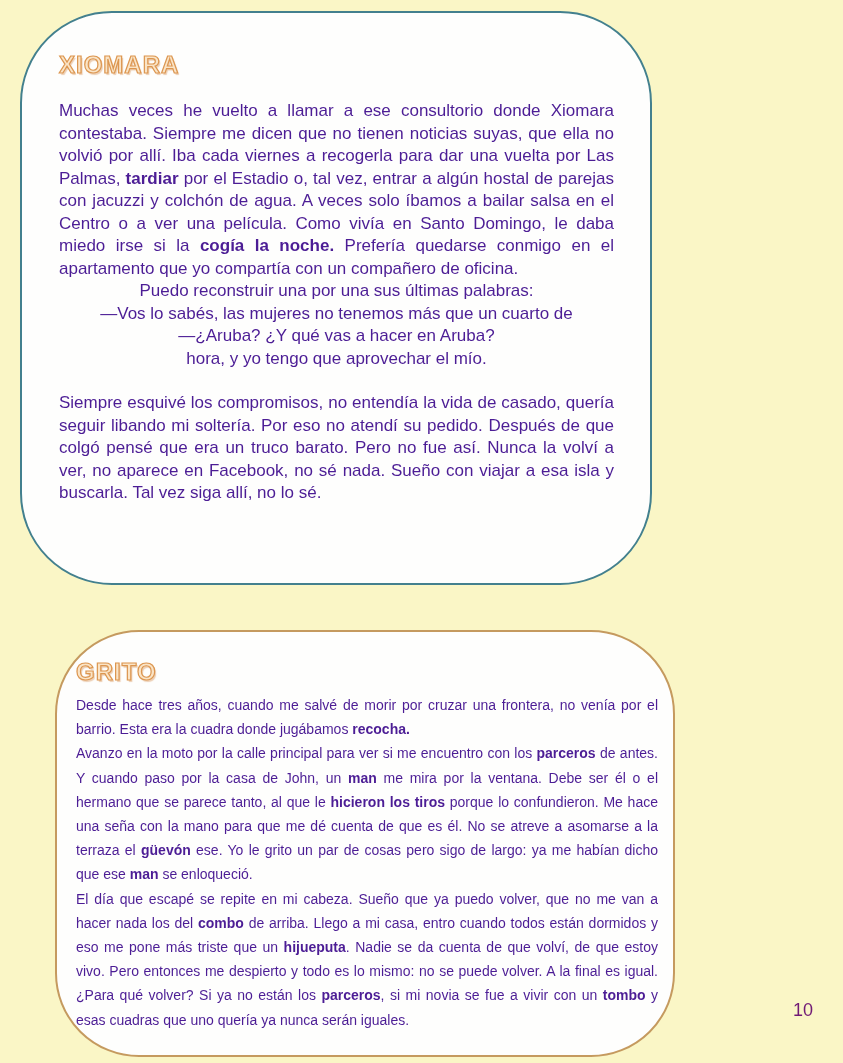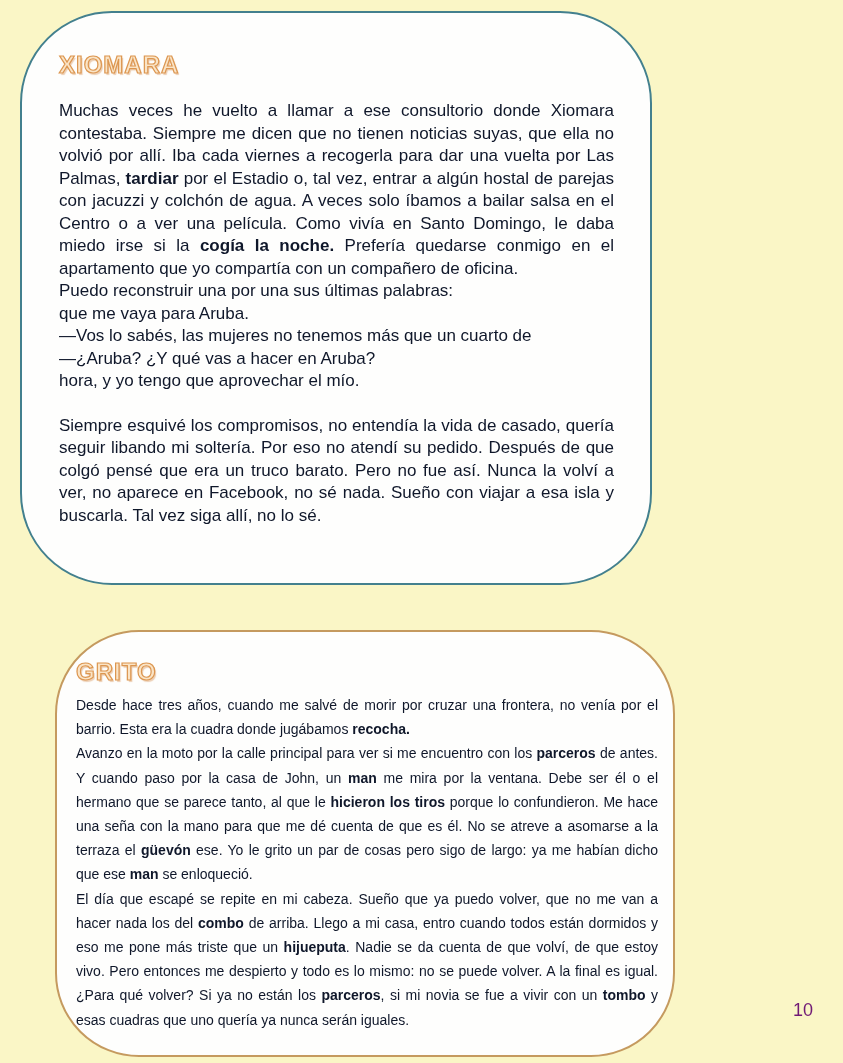--- a/index.html
+++ b/index.html
@@ -40,34 +40,34 @@
     letter-spacing: 1px;
     color: #FAE4C6;
     -webkit-text-stroke: 1.2px #DC9650;
     text-shadow: 1.5px 1.5px 1px rgba(214,148,88,0.45);
     font-family: "Liberation Sans", sans-serif;
   }
   .card-xiomara .card-title { margin-bottom: 21px; }
   .card-grito .card-title { margin-bottom: 7px; }
 
   .card-body {
-    color: #0f172a;
+    color: #4c1d95;
   }
   .card-xiomara .card-body {
     font-size: 17px;
     line-height: 22.5px;
   }
   .card-grito .card-body {
     font-size: 14px;
     line-height: 24.2px;
   }
 
   .para { margin: 0; }
   .para.justify { text-align: justify; text-justify: inter-word; }
-  .para.line { text-align: left; }
+  .para.line { text-align: center; }
   .para.spacer { height: 22px; }
   .para strong { font-weight: 700; }
 
   .page-number {
     position: absolute;
     right: 30px; top: 1000px;
     font-size: 18px;
     color: #701a75;
     margin-left: 21px;
   }
@@ -75,21 +75,20 @@
 </head>
 <body>
 
 <div class="page">
 
   <section class="card card-xiomara">
     <h2 class="card-title">XIOMARA</h2>
     <div class="card-body">
         <p class="para justify"><span>Muchas veces he vuelto a llamar a ese consultorio donde Xiomara contestaba. Siempre me dicen que no tienen noticias suyas, que ella no volvió por allí. Iba cada viernes a recogerla para dar una vuelta por Las Palmas, </span><strong>tardiar</strong><span> por el Estadio o, tal vez, entrar a algún hostal de parejas con jacuzzi y colchón de agua. A veces solo íbamos a bailar salsa en el Centro o a ver una película. Como vivía en Santo Domingo, le daba miedo irse si la </span><strong>cogía la noche.</strong><span> Prefería quedarse conmigo en el apartamento que yo compartía con un compañero de oficina.</span></p>
         <p class="para line"><span>Puedo reconstruir una por una sus últimas palabras:</span></p>
-        <p class="para line"><span>que me vaya para Aruba.</span></p>
         <p class="para line"><span>—Vos lo sabés, las mujeres no tenemos más que un cuarto de</span></p>
         <p class="para line"><span>—¿Aruba? ¿Y qué vas a hacer en Aruba?</span></p>
         <p class="para line"><span>hora, y yo tengo que aprovechar el mío.</span></p>
         <p class="para spacer"></p>
         <p class="para justify"><span>Siempre esquivé los compromisos, no entendía la vida de casado, quería seguir libando mi soltería. Por eso no atendí su pedido. Después de que colgó pensé que era un truco barato. Pero no fue así. Nunca la volví a ver, no aparece en Facebook, no sé nada. Sueño con viajar a esa isla y buscarla. Tal vez siga allí, no lo sé.</span></p>
       </div>
   </section>
 
   <section class="card card-grito">
     <h2 class="card-title">GRITO</h2>

